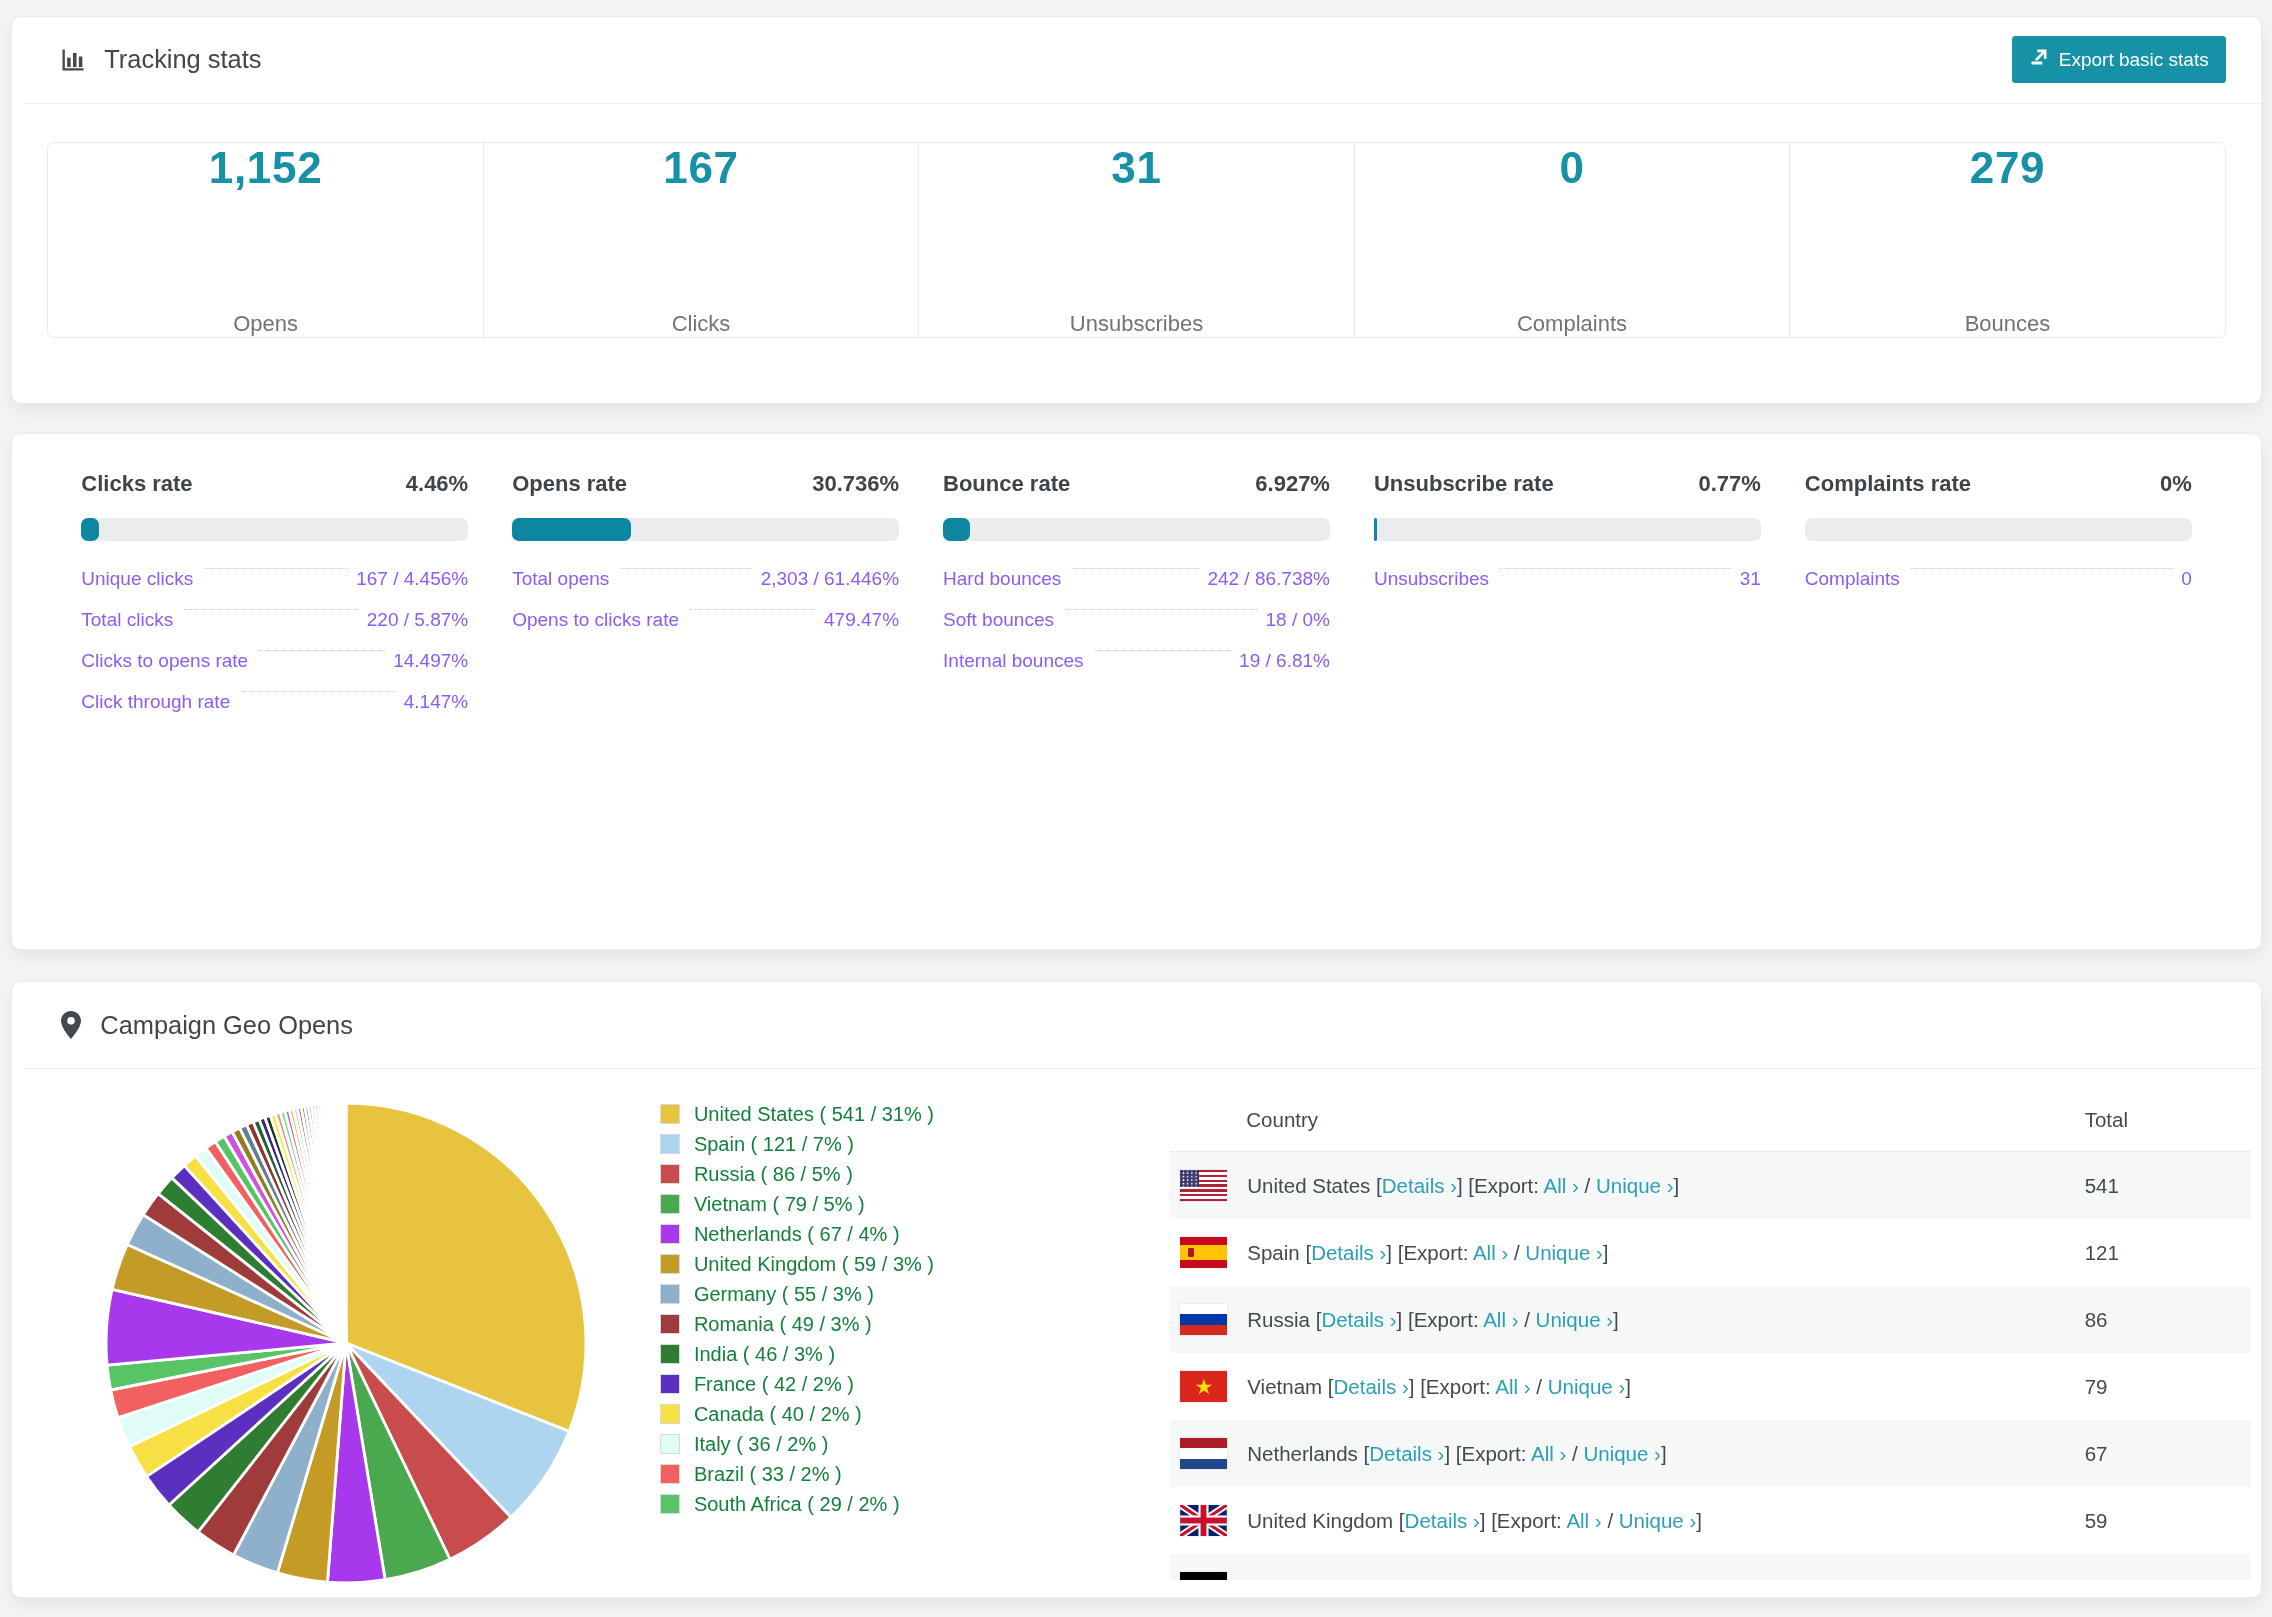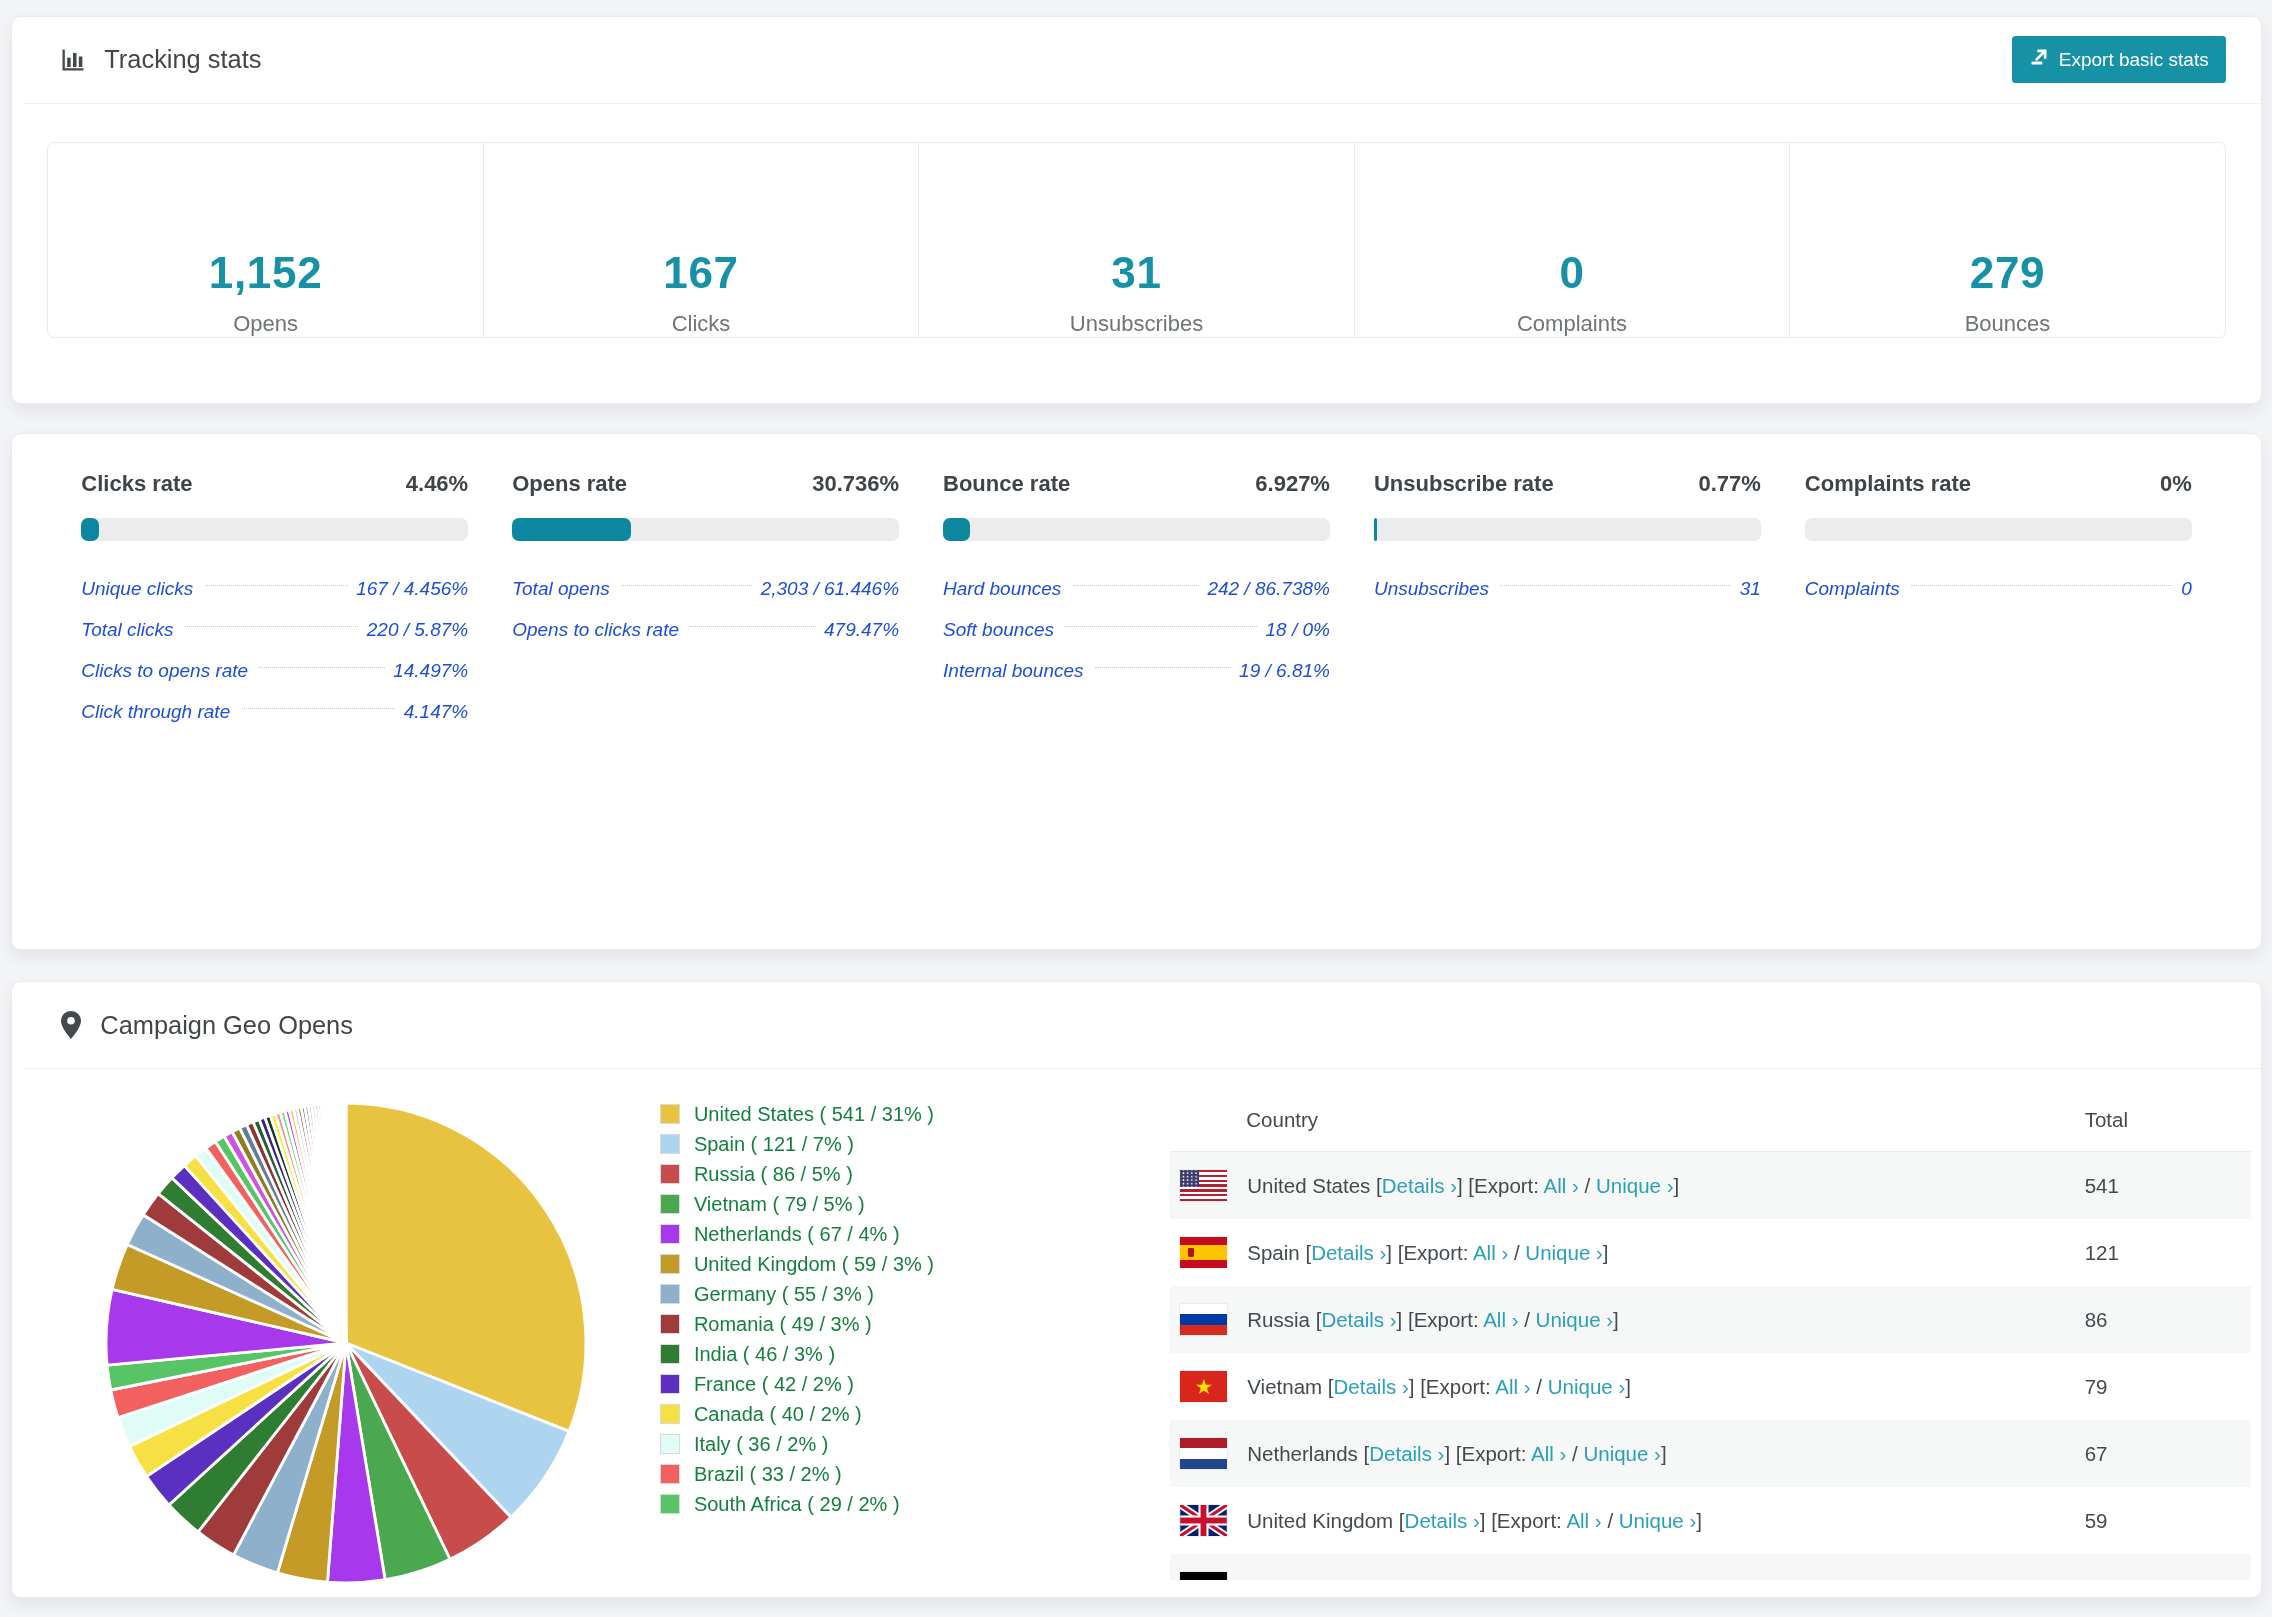--- a/index.html
+++ b/index.html
@@ -29,37 +29,37 @@
     display:flex;align-items:center;gap:10px;border:none;cursor:pointer;
     background:#1791a6;color:#fff;font-family:inherit;font-size:19px;font-weight:500;
     padding:10.6px 17px;border-radius:3.5px;
   }
 
   .stats-strip{
     display:flex;margin:38px 35px 0;height:194px;
     border:0.7px solid #e8eaec;border-radius:7px;background:#fff;
   }
   .stat-cell{
-    flex:1;display:flex;flex-direction:column;align-items:center;justify-content:flex-end;
+    flex:1;display:flex;flex-direction:column;align-items:center;justify-content:space-between;
     gap:12.7px;border-right:0.7px solid #e8eaec;
   }
   .stat-cell:last-child{border-right:none;}
   .stat-value{font-size:44px;font-weight:700;color:#1791a6;letter-spacing:0.7px;}
   .stat-label{font-size:22px;color:#6e7478;}
 
   .rates-grid{
     display:grid;grid-template-columns:1fr 1fr 1fr 1fr 1fr;column-gap:44px;row-gap:65px;
     padding:37px 69px 0;
   }
   .rate-head{display:flex;justify-content:space-between;align-items:baseline;
     font-size:22px;font-weight:700;color:#3e4448;}
   .bar{margin-top:21px;height:23px;background:#eaecee;border-radius:7px;position:relative;}
   .bar-fill{height:100%;background:#0d87a0;border-radius:7px;}
   .rate-rows{margin-top:27px;}
-  .d-row{display:flex;align-items:center;font-size:19px;color:#1d4ed8;height:41px;font-style:italic;}
+  .d-row{display:flex;align-items:flex-start;font-size:19px;color:#8b5cf6;height:41px;}
   .d-row .lbl{white-space:nowrap;}
   .leader{flex:1;border-bottom:1.4px dotted #c6c9cb;margin:0 8.5px 5.6px 11.3px;}
   .d-row .val{white-space:nowrap;}
 
   .geo-content{display:flex;align-items:flex-start;padding:20px 10px 0 42px;}
   .pie-wrap{width:494px;height:494px;margin-left:45px;margin-top:7px;flex:none;}
   .legend{margin:10px 0 0 67px;width:413px;flex:none;}
   .legend-item{display:flex;align-items:center;gap:14px;height:30px;font-size:20px;color:#15803d;}
   .legend-swatch{width:17.6px;height:17.6px;border:1.4px solid #d8dbdd;flex:none;}
 

